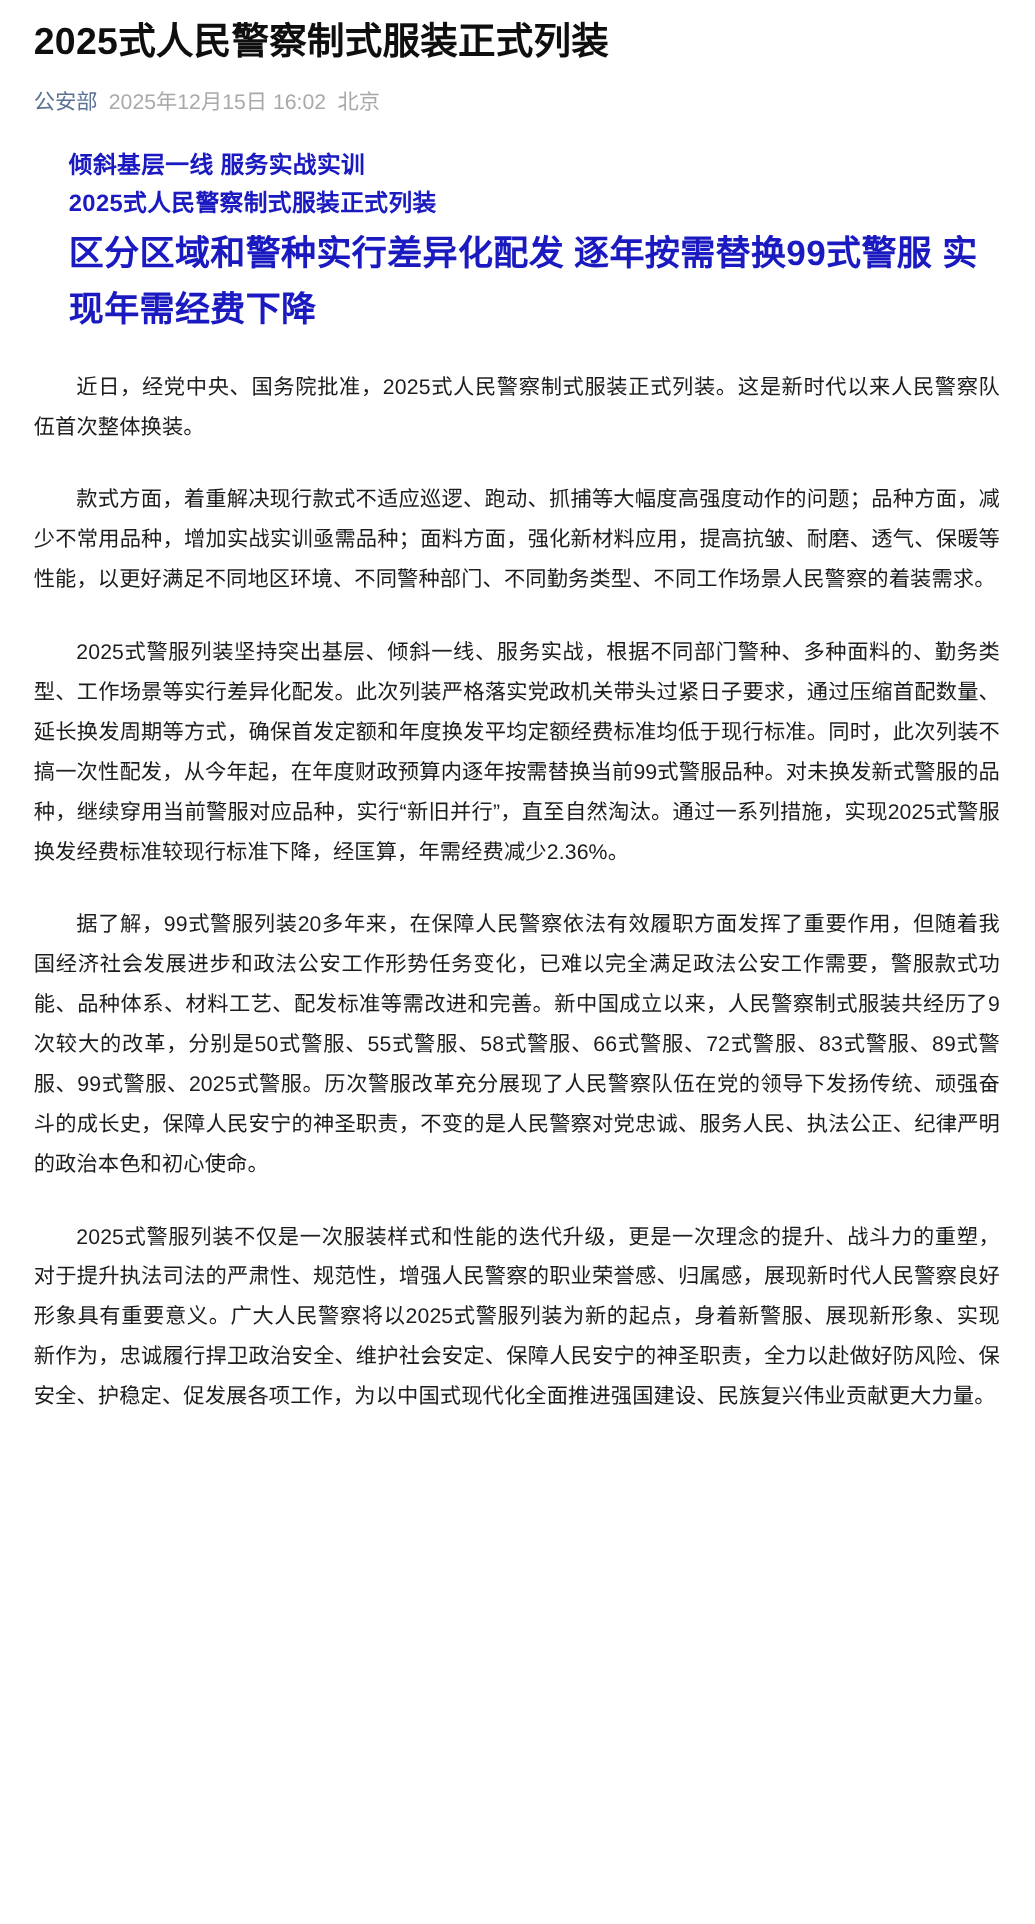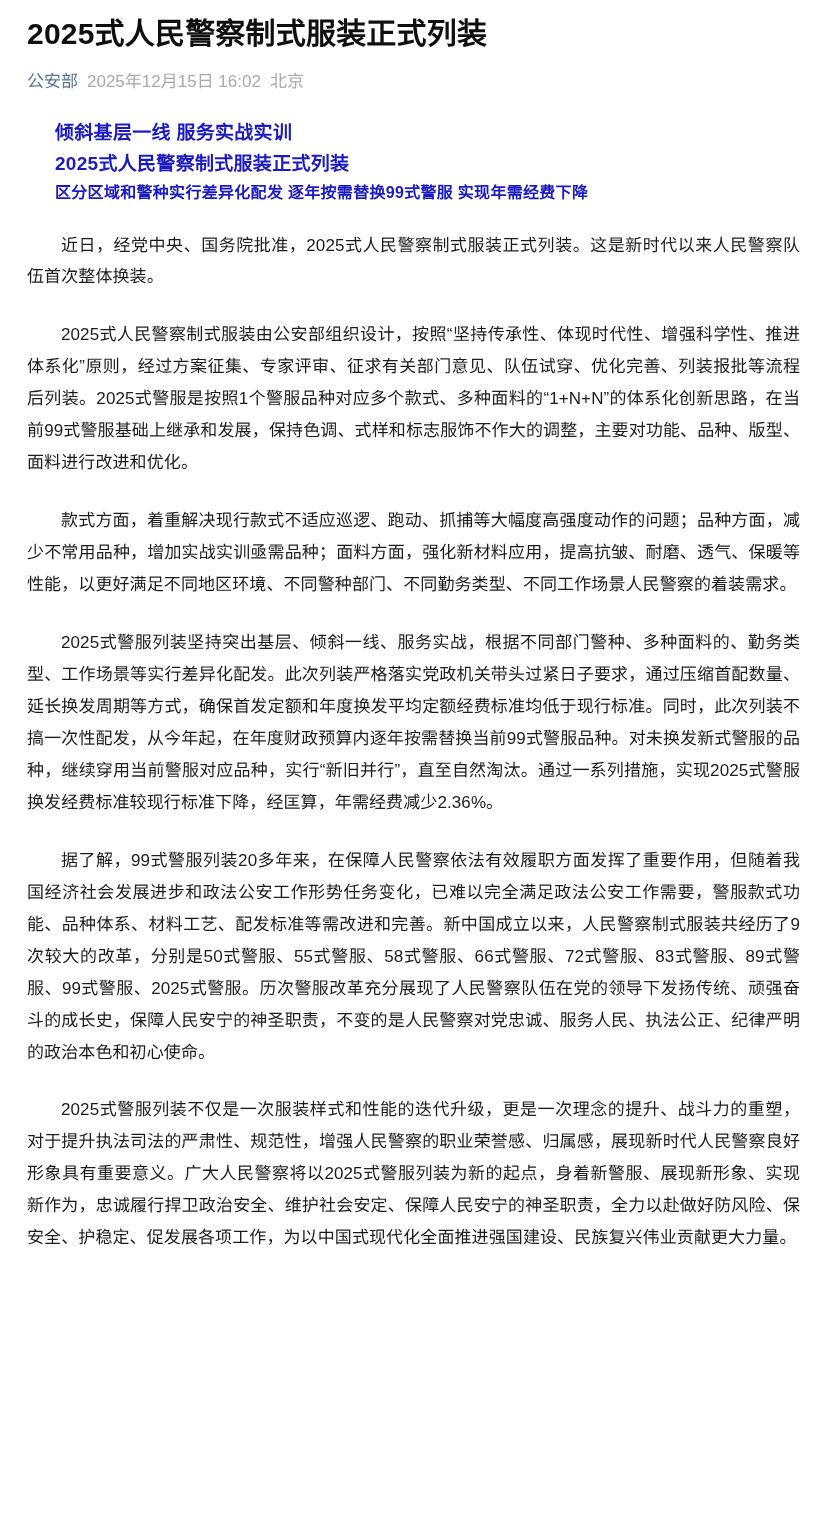--- a/index.html
+++ b/index.html
@@ -60,21 +60,21 @@
     margin-left: 28px;
   }
   .subtitle-line {
     color: #1a1ac0;
     font-weight: 700;
     line-height: 1.62;
     letter-spacing: 0.3px;
   }
   .subtitle-line.s1 { font-size: 19px; }
   .subtitle-line.s2 { font-size: 19px; }
-  .subtitle-line.s3 { font-size: 16px; }
+  .subtitle-line.s3 { font-size: 28px; }
 
   
   .body-copy {
     margin-top: 24px;
   }
   .body-copy p {
     margin: 0 0 26px 0;
     font-size: 17px;
     line-height: 1.88;
     text-align: justify;
@@ -99,20 +99,19 @@
   </div>
 
   <div class="subtitle-block">
     <div class="subtitle-line s1">倾斜基层一线 服务实战实训</div>
     <div class="subtitle-line s2">2025式人民警察制式服装正式列装</div>
     <div class="subtitle-line s3">区分区域和警种实行差异化配发 逐年按需替换99式警服 实现年需经费下降</div>
   </div>
 
   <div class="body-copy">
     <p>近日，经党中央、国务院批准，2025式人民警察制式服装正式列装。这是新时代以来人民警察队伍首次整体换装。</p>
-    <p>2025式人民警察制式服装由公安部组织设计，按照“坚持传承性、体现时代性、增强科学性、推进体系化”原则，经过方案征集、专家评审、征求有关部门意见、队伍试穿、优化完善、列装报批等流程后列装。2025式警服是按照1个警服品种对应多个款式、多种面料的“1+N+N”的体系化创新思路，在当前99式警服基础上继承和发展，保持色调、式样和标志服饰不作大的调整，主要对功能、品种、版型、面料进行改进和优化。</p>
     <p>款式方面，着重解决现行款式不适应巡逻、跑动、抓捕等大幅度高强度动作的问题；品种方面，减少不常用品种，增加实战实训亟需品种；面料方面，强化新材料应用，提高抗皱、耐磨、透气、保暖等性能，以更好满足不同地区环境、不同警种部门、不同勤务类型、不同工作场景人民警察的着装需求。</p>
     <p>2025式警服列装坚持突出基层、倾斜一线、服务实战，根据不同部门警种、多种面料的、勤务类型、工作场景等实行差异化配发。此次列装严格落实党政机关带头过紧日子要求，通过压缩首配数量、延长换发周期等方式，确保首发定额和年度换发平均定额经费标准均低于现行标准。同时，此次列装不搞一次性配发，从今年起，在年度财政预算内逐年按需替换当前99式警服品种。对未换发新式警服的品种，继续穿用当前警服对应品种，实行“新旧并行”，直至自然淘汰。通过一系列措施，实现2025式警服换发经费标准较现行标准下降，经匡算，年需经费减少2.36%。</p>
     <p>据了解，99式警服列装20多年来，在保障人民警察依法有效履职方面发挥了重要作用，但随着我国经济社会发展进步和政法公安工作形势任务变化，已难以完全满足政法公安工作需要，警服款式功能、品种体系、材料工艺、配发标准等需改进和完善。新中国成立以来，人民警察制式服装共经历了9次较大的改革，分别是50式警服、55式警服、58式警服、66式警服、72式警服、83式警服、89式警服、99式警服、2025式警服。历次警服改革充分展现了人民警察队伍在党的领导下发扬传统、顽强奋斗的成长史，保障人民安宁的神圣职责，不变的是人民警察对党忠诚、服务人民、执法公正、纪律严明的政治本色和初心使命。</p>
     <p>2025式警服列装不仅是一次服装样式和性能的迭代升级，更是一次理念的提升、战斗力的重塑，对于提升执法司法的严肃性、规范性，增强人民警察的职业荣誉感、归属感，展现新时代人民警察良好形象具有重要意义。广大人民警察将以2025式警服列装为新的起点，身着新警服、展现新形象、实现新作为，忠诚履行捍卫政治安全、维护社会安定、保障人民安宁的神圣职责，全力以赴做好防风险、保安全、护稳定、促发展各项工作，为以中国式现代化全面推进强国建设、民族复兴伟业贡献更大力量。</p>
   </div>
 
 </div>
 
 </body></html>

